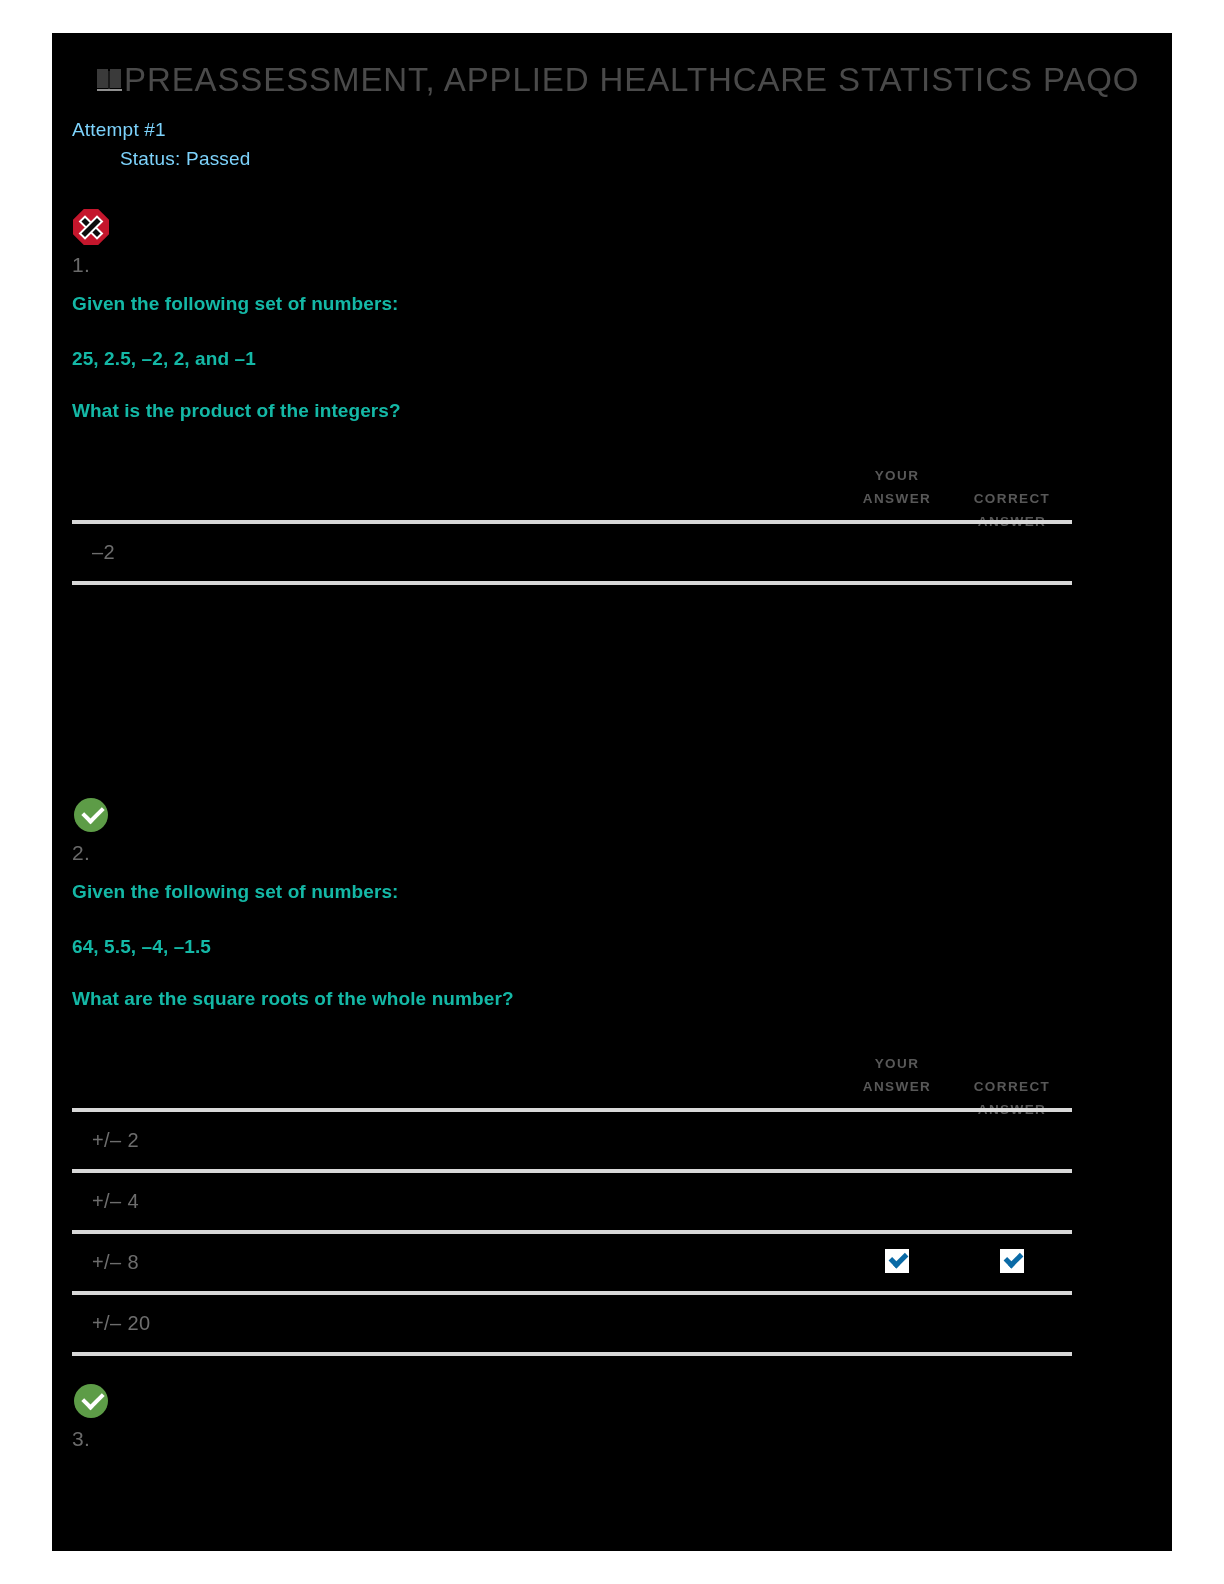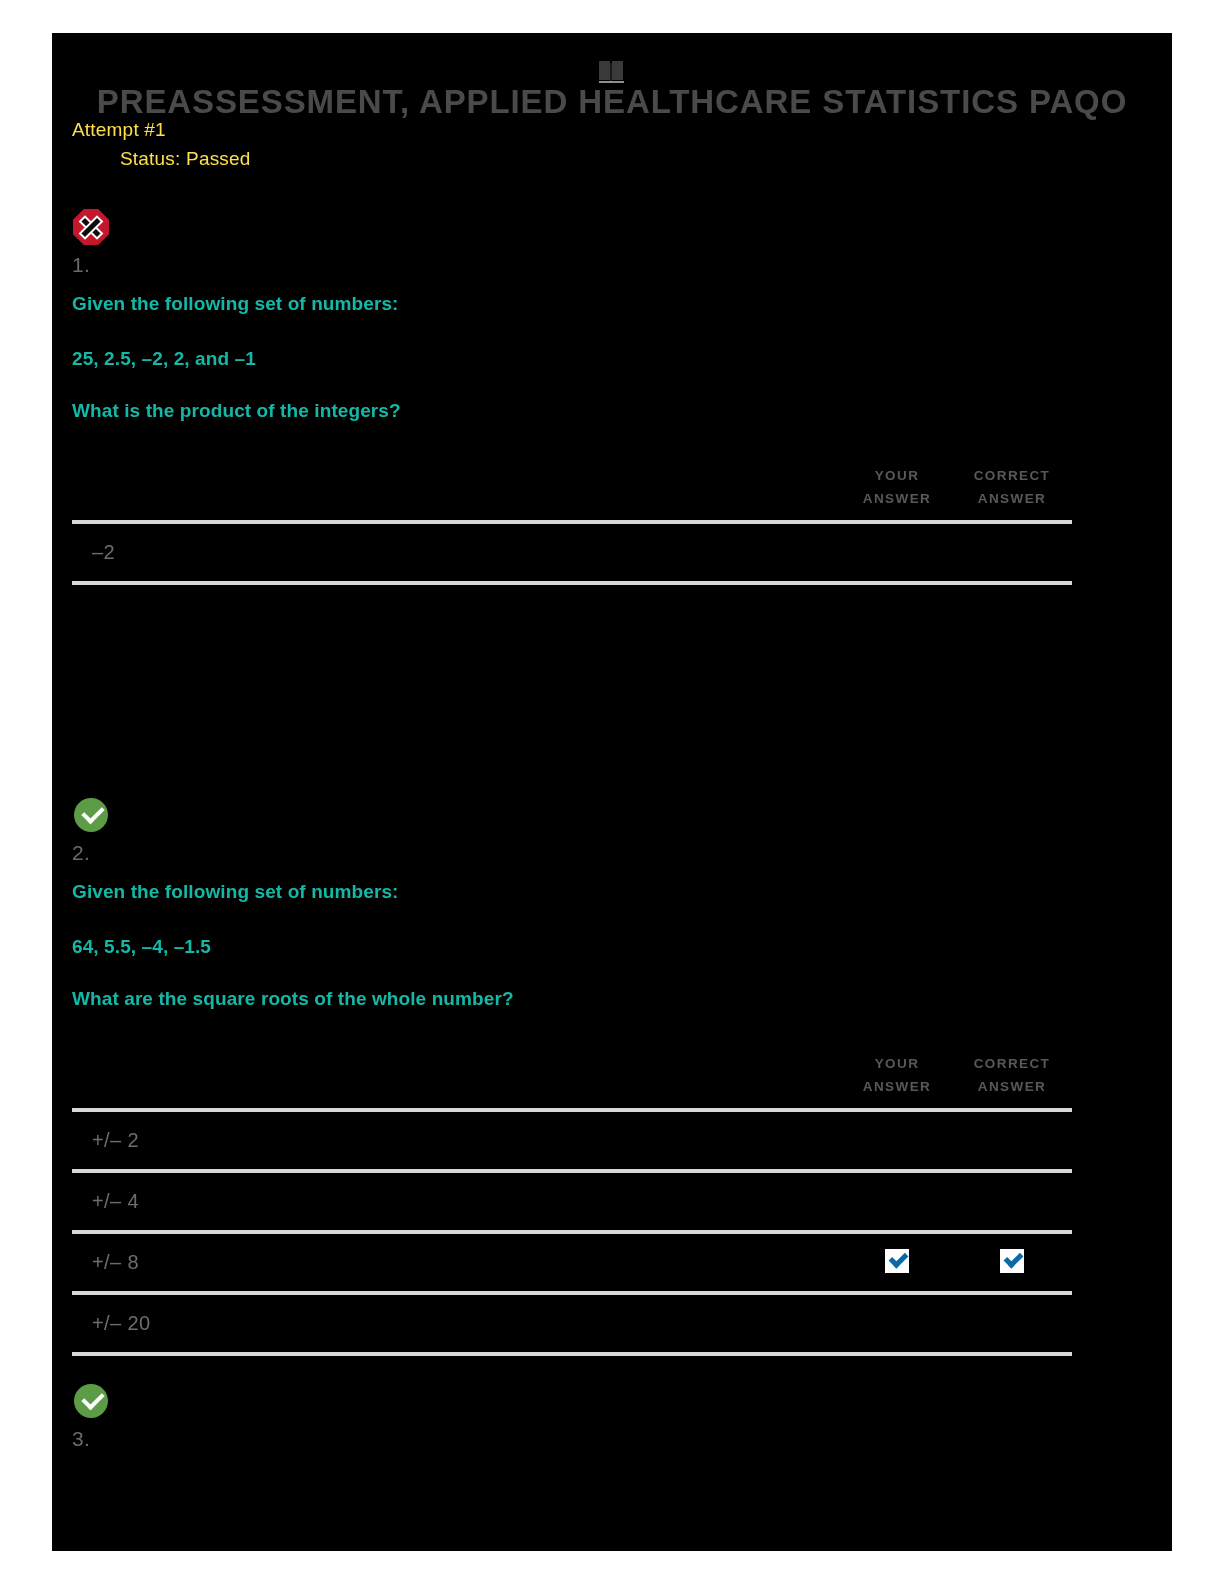--- a/index.html
+++ b/index.html
@@ -34,26 +34,25 @@
   }
 
   
   .doc-title {
     position: absolute;
     left: 45px;
     top: 28px;
     width: 1030px;
     color: #4a4a4a;
     font-size: 33px;
-    font-weight: 700;
+    font-weight: 400;
     letter-spacing: 0.9px;
     white-space: nowrap;
     display: flex;
     align-items: center;
-    flex-direction: column;
   }
   .book-icon {
     display: inline-block;
     width: 25px;
     height: 22px;
     position: relative;
     margin-right: 2px;
     flex: 0 0 auto;
   }
   .book-icon .leaf {
@@ -74,21 +73,21 @@
   .book-icon .base {
     position: absolute;
     left: 0; bottom: 0;
     width: 25px; height: 2px;
     background: #8f8f8f;
   }
 
   .meta-line {
     position: absolute;
     left: 20px;
-    color: #fde047;
+    color: #7dd3fc;
     font-size: 19px;
     font-weight: 400;
     letter-spacing: 0.2px;
   }
   .meta-attempt { top: 86px; }
   .meta-status  { top: 115px; margin-left: 48px; }
 
   
   .question { position: absolute; left: 0; width: 1120px; }
 
@@ -168,21 +167,21 @@
     top: 6px;
     width: 110px;
     text-align: center;
     color: #585858;
     font-size: 13.5px;
     font-weight: 700;
     letter-spacing: 1.4px;
     line-height: 23px;
   }
   .ans-head .col-your    { left: 770px; }
-  .ans-head .col-correct { left: 885px; }
+  .ans-head .col-correct { left: 885px; margin-top: 23px; }
 
   .ans-rows {
     position: relative;
     border-top: 4px solid #d8d8d8;
   }
   .ans-row {
     position: relative;
     height: 57px;
     border-bottom: 4px solid #d8d8d8;
   }

